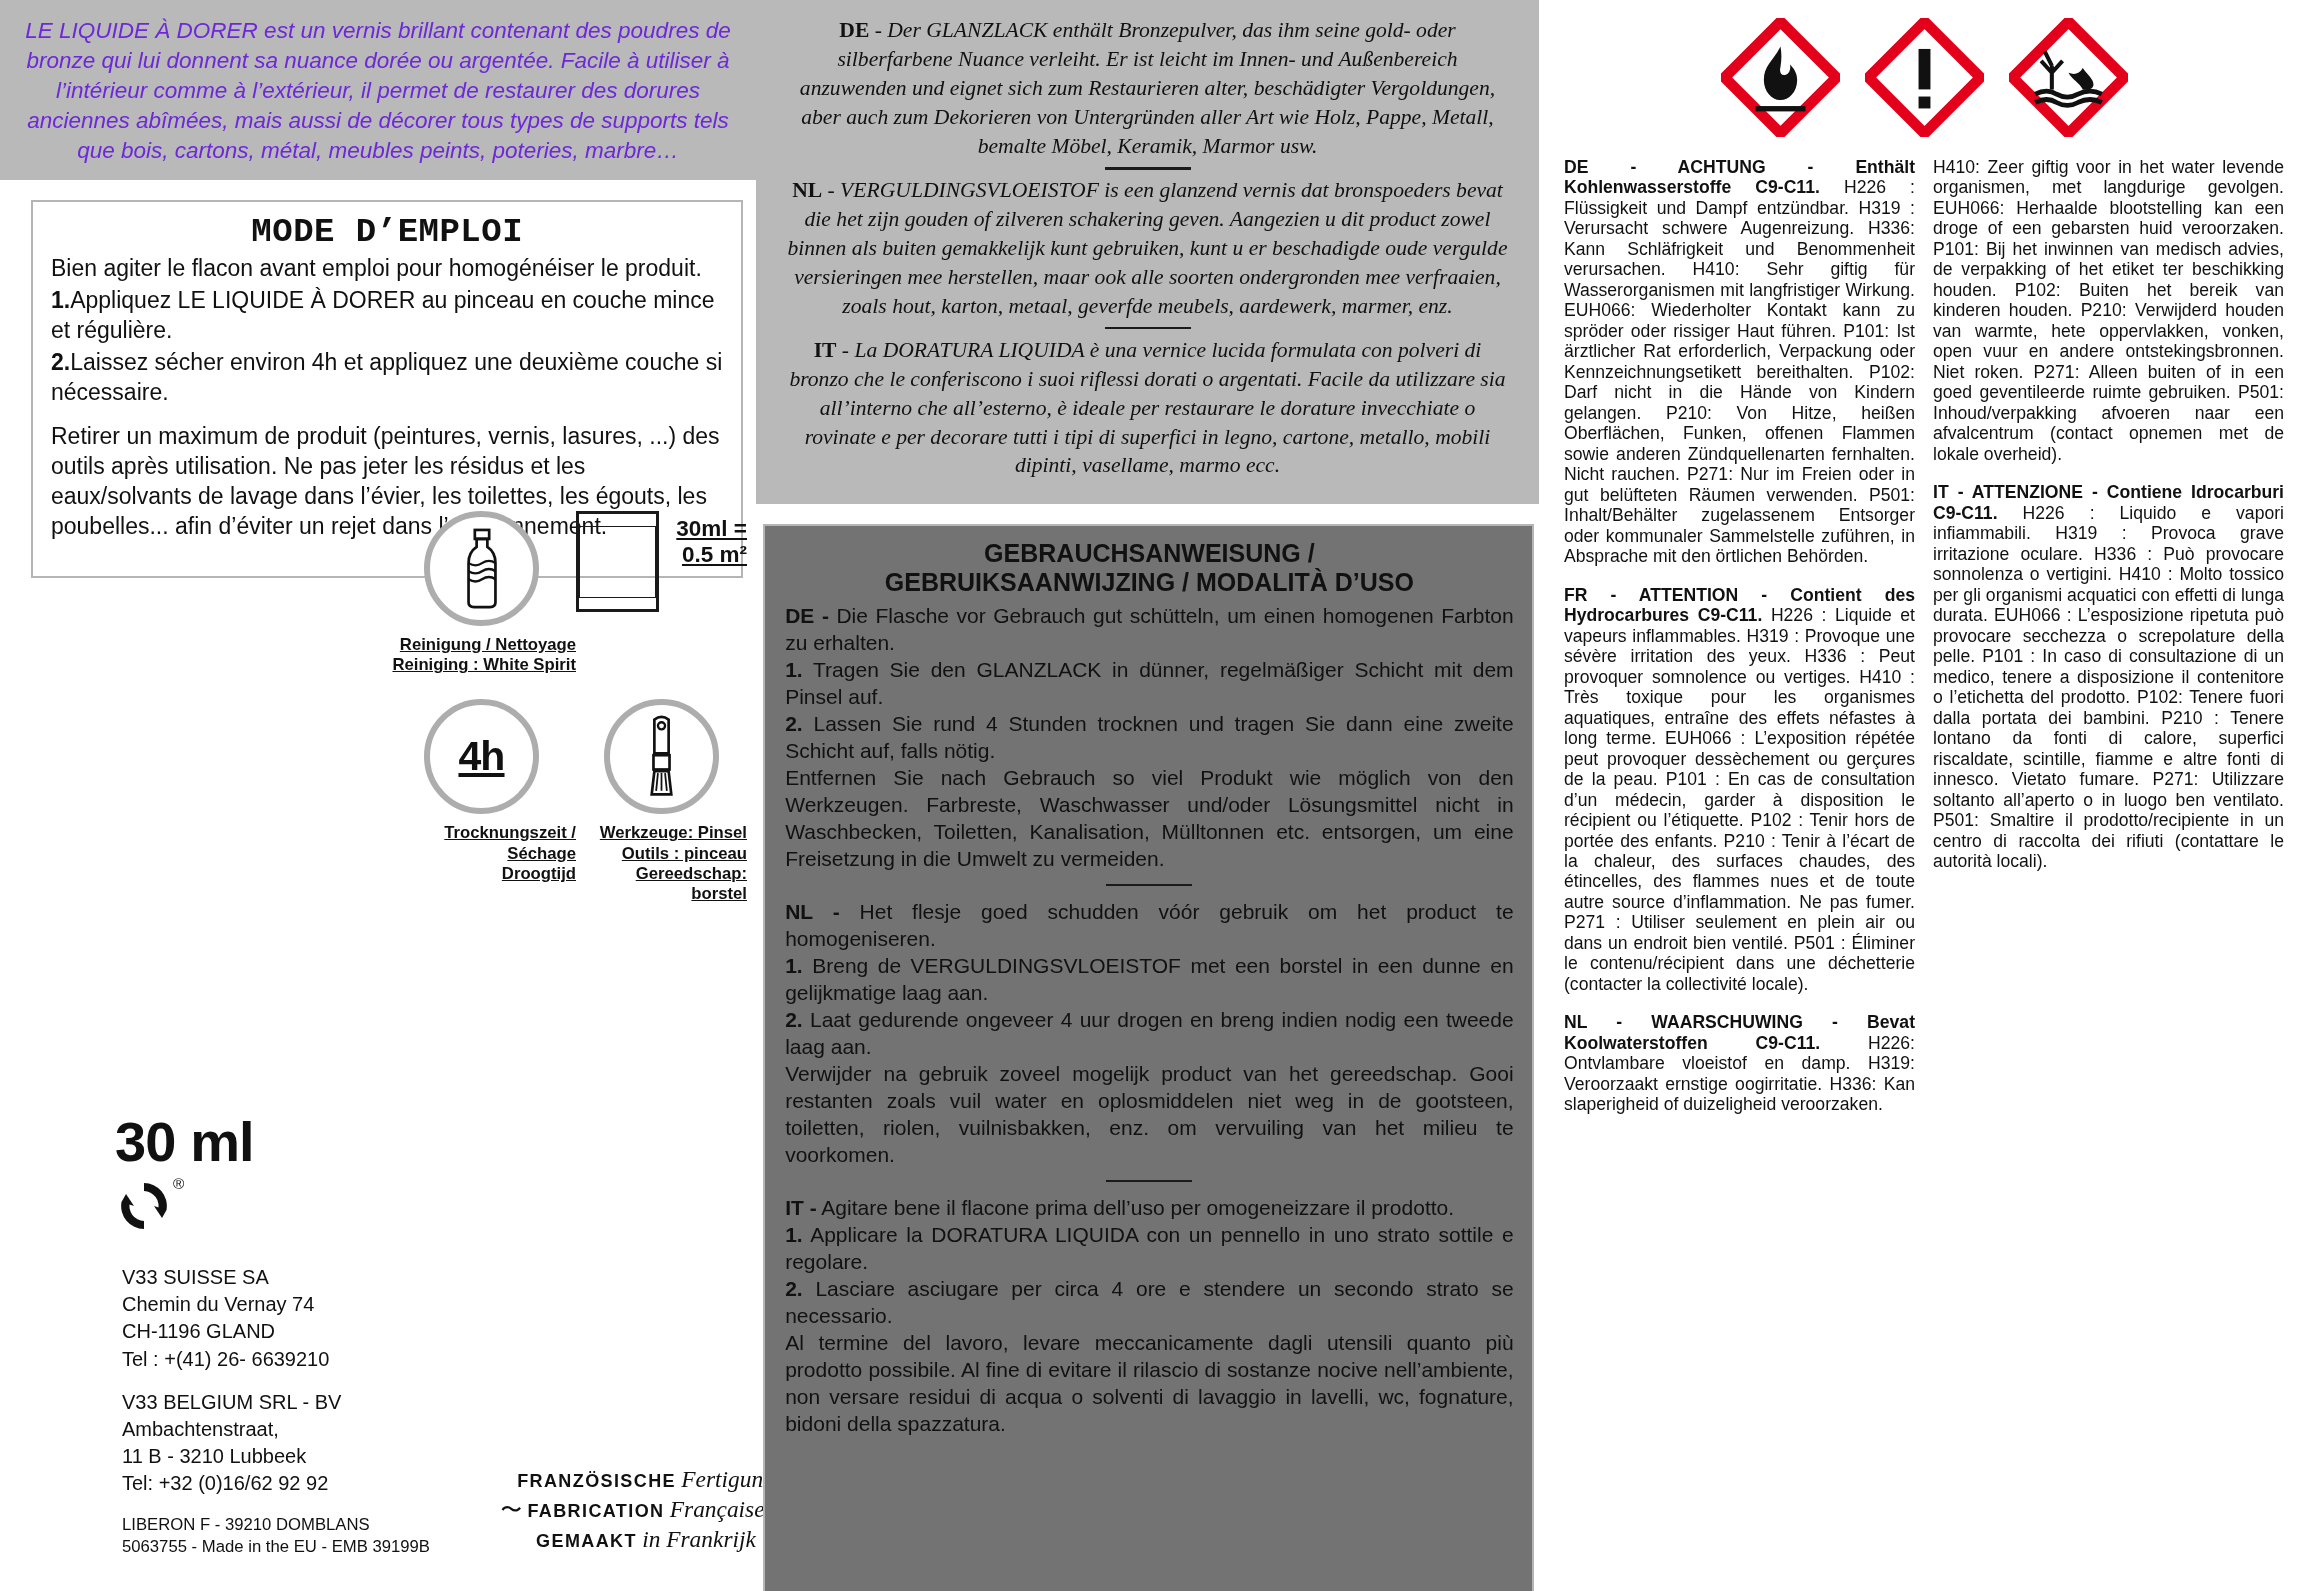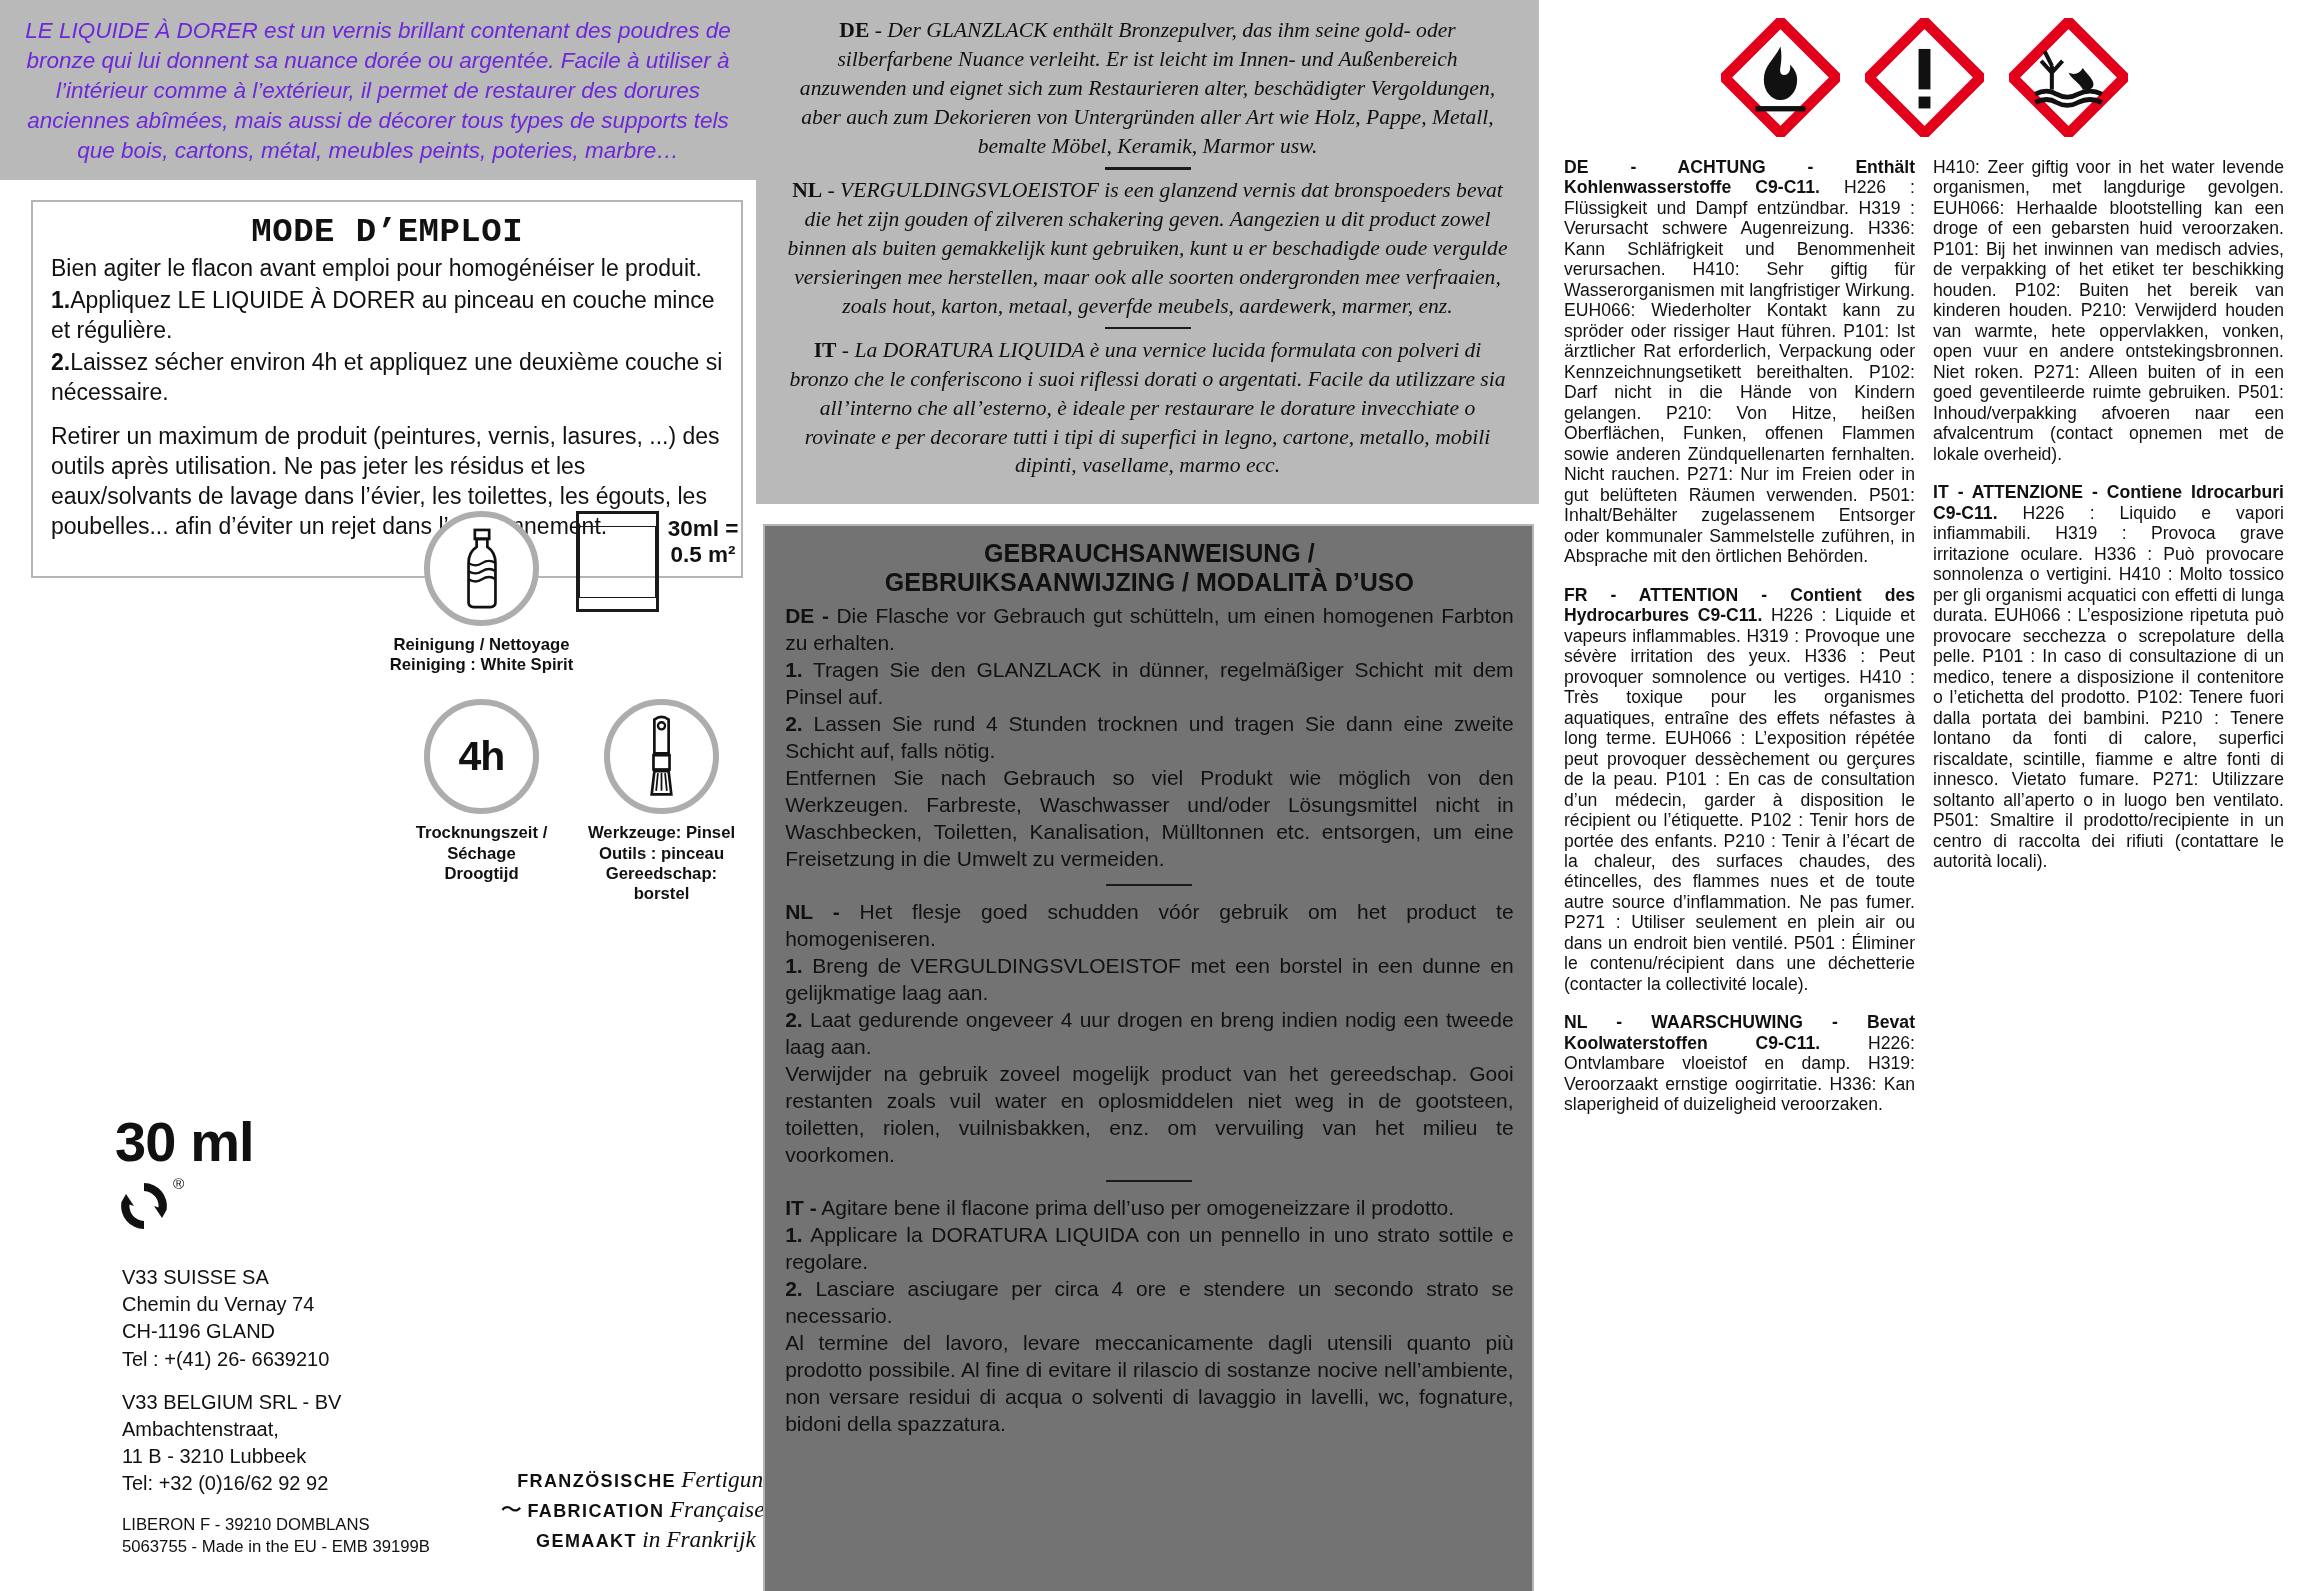--- a/index.html
+++ b/index.html
@@ -65,21 +65,21 @@
   .icon-grid {
     position: absolute;
     left: 387px;
     top: 511px;
     width: 360px;
     display: grid;
     grid-template-columns: 189px 171px;
     grid-template-rows: auto auto;
     row-gap: 23.4px;
   }
-  .icon-cell { text-align: center; }
+  .icon-cell { text-align: right; text-decoration: underline; }
   .circle {
     width: 115px; height: 115px;
     border: 6.3px solid #adadad;
     border-radius: 50%;
     margin: 0 auto 9px auto;
     display: flex; align-items: center; justify-content: center;
     background: #fff;
   }
   .circle.big-text { font-size: 41px; font-weight: bold; letter-spacing: -0.9px; }
   .icon-cap {

